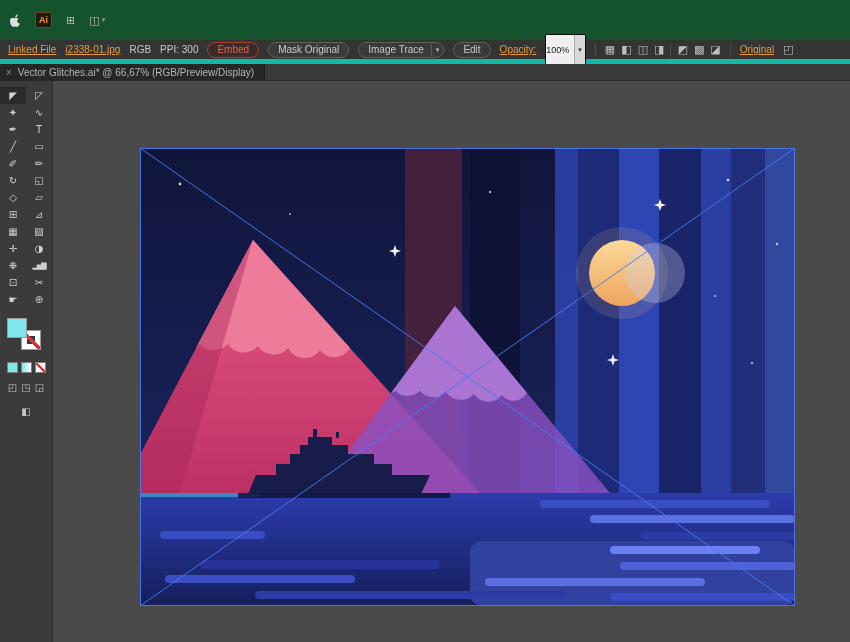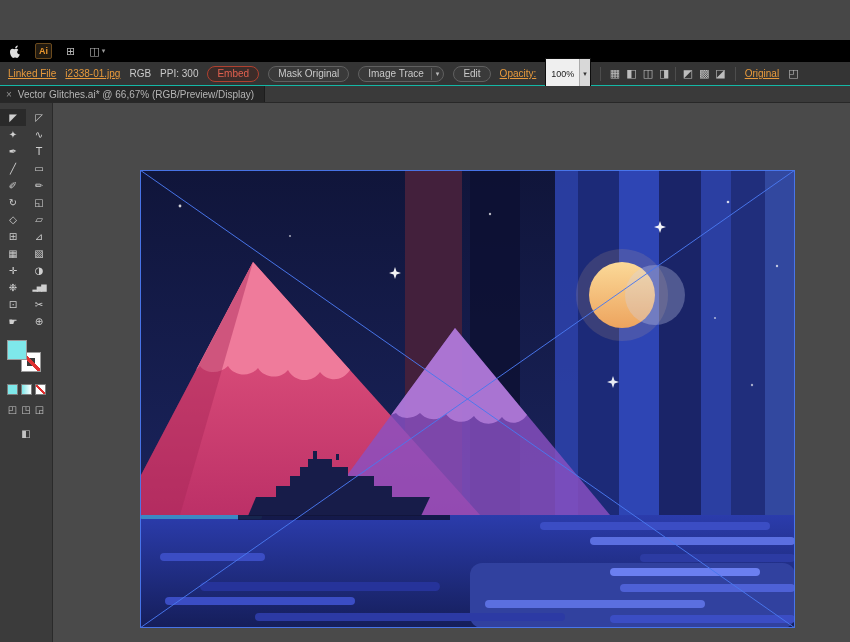--- a/index.html
+++ b/index.html
@@ -1,47 +1,47 @@
 <!DOCTYPE html>
 <html><head>
 <meta charset="utf-8">
 <style>
   * { margin:0; padding:0; box-sizing:border-box; }
   html,body { width:850px; height:642px; overflow:hidden; background:#474747;
     font-family:"Liberation Sans", sans-serif; }
   .window { width:850px; height:642px; display:flex; flex-direction:column; }
 
   
-  .menubar { height:22px; background:#000000; display:flex; align-items:center;
-    padding:0 10px; gap:14px; flex:0 0 auto;margin-top:40px; }
+  .menubar { height:40px; background:#14532d; display:flex; align-items:center;
+    padding:0 10px; gap:14px; flex:0 0 auto; }
   .apple { display:flex; align-items:center; }
   .ai-logo { width:17px; height:16px; background:#211a10; border:1px solid #6b4a1d;
     color:#e8962e; font-size:9px; font-weight:bold; display:flex; align-items:center;
     justify-content:center; border-radius:2px; }
   .mb-icon { color:#b9b9b9; font-size:11px; font-family:"DejaVu Sans",sans-serif;
     display:flex; align-items:center; gap:2px; }
   .mini-caret { font-size:7px; color:#999; }
 
   
-  .controlbar { height:24px; background:#343434; border-bottom:1px solid #14b8a6;
+  .controlbar { height:24px; background:#343434; border-bottom:5px solid #14b8a6;
     display:flex; align-items:center; padding:0 8px; gap:9px; flex:0 0 auto;
     font-size:10px; color:#c9c9c9; white-space:nowrap; }
   .link { color:#e89a3c; text-decoration:underline; cursor:pointer; }
   .cb-text { color:#c9c9c9; }
   .cb-btn { background:#3a3a3a; border:1px solid #606060; color:#c9c9c9;
     font-size:10px; font-family:"Liberation Sans",sans-serif; border-radius:8px;
     padding:1px 9px; height:16px; line-height:12px; display:inline-flex;
     align-items:center; cursor:pointer; }
   .cb-btn.embed { border-color:#b0402f; color:#e2604f; background:#3c2c29; }
   .cb-btn.split { padding-right:0;justify-content:space-between; }
   .cb-btn .caret { border-left:1px solid #5c5c5c; margin-left:7px; padding:0 4px;
     font-size:7px; color:#bbb; }
   .opacity-box { background:#efefef; color:#1a1a1a; border:1px solid #0d0d0d;
     height:31px; display:inline-flex; align-items:center; font-size:9px;
-    padding-left:5px; border-radius:1px; }
+    border-radius:1px; }
   .obx-caret { font-size:7px; color:#333; border-left:1px solid #aaa; margin-left:5px;
     padding:0 3px; height:100%; display:flex; align-items:center; background:#d8d8d8; }
   .cb-icon { color:#bdbdbd; font-size:11px; font-family:"DejaVu Sans",sans-serif;
     cursor:pointer; }
   .vsep { width:1px; height:14px; background:#4d4d4d; }
   .icon-group { display:flex; gap:6px; align-items:center; }
 
   
   .tabbar { height:17px; background:#3a3a3a; display:flex; align-items:flex-end;
     flex:0 0 auto; border-bottom:1px solid #282828; }

